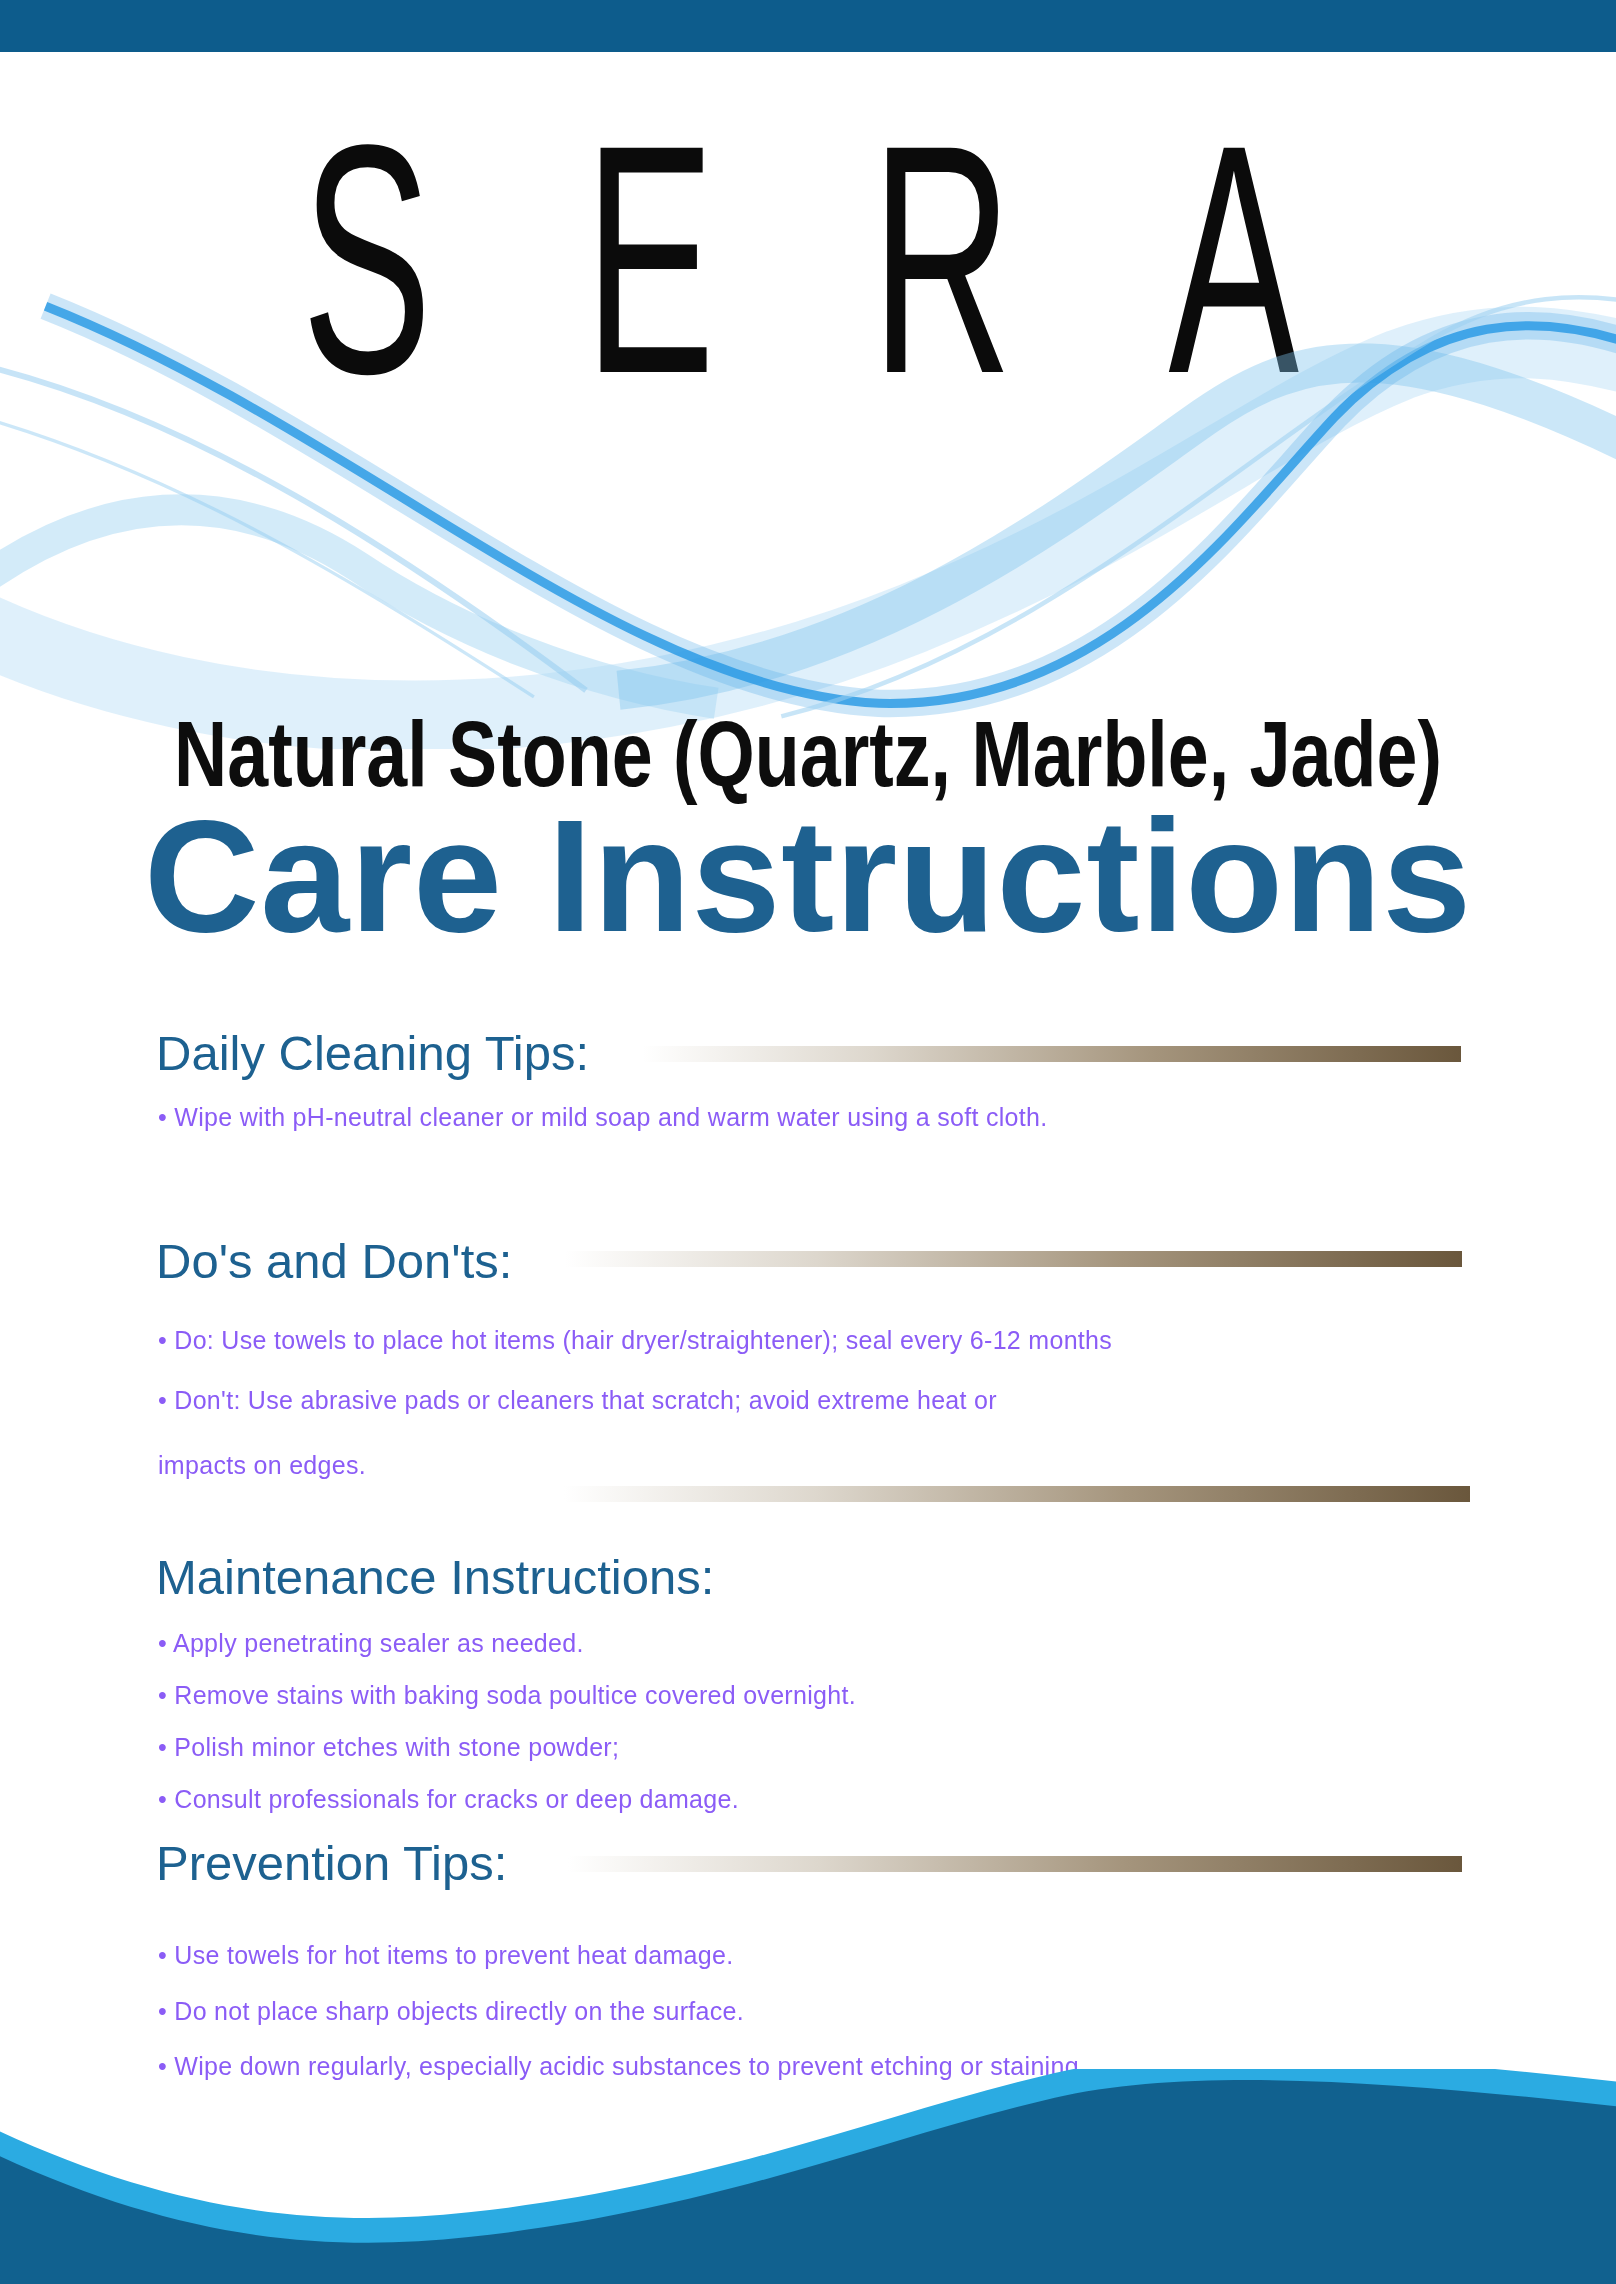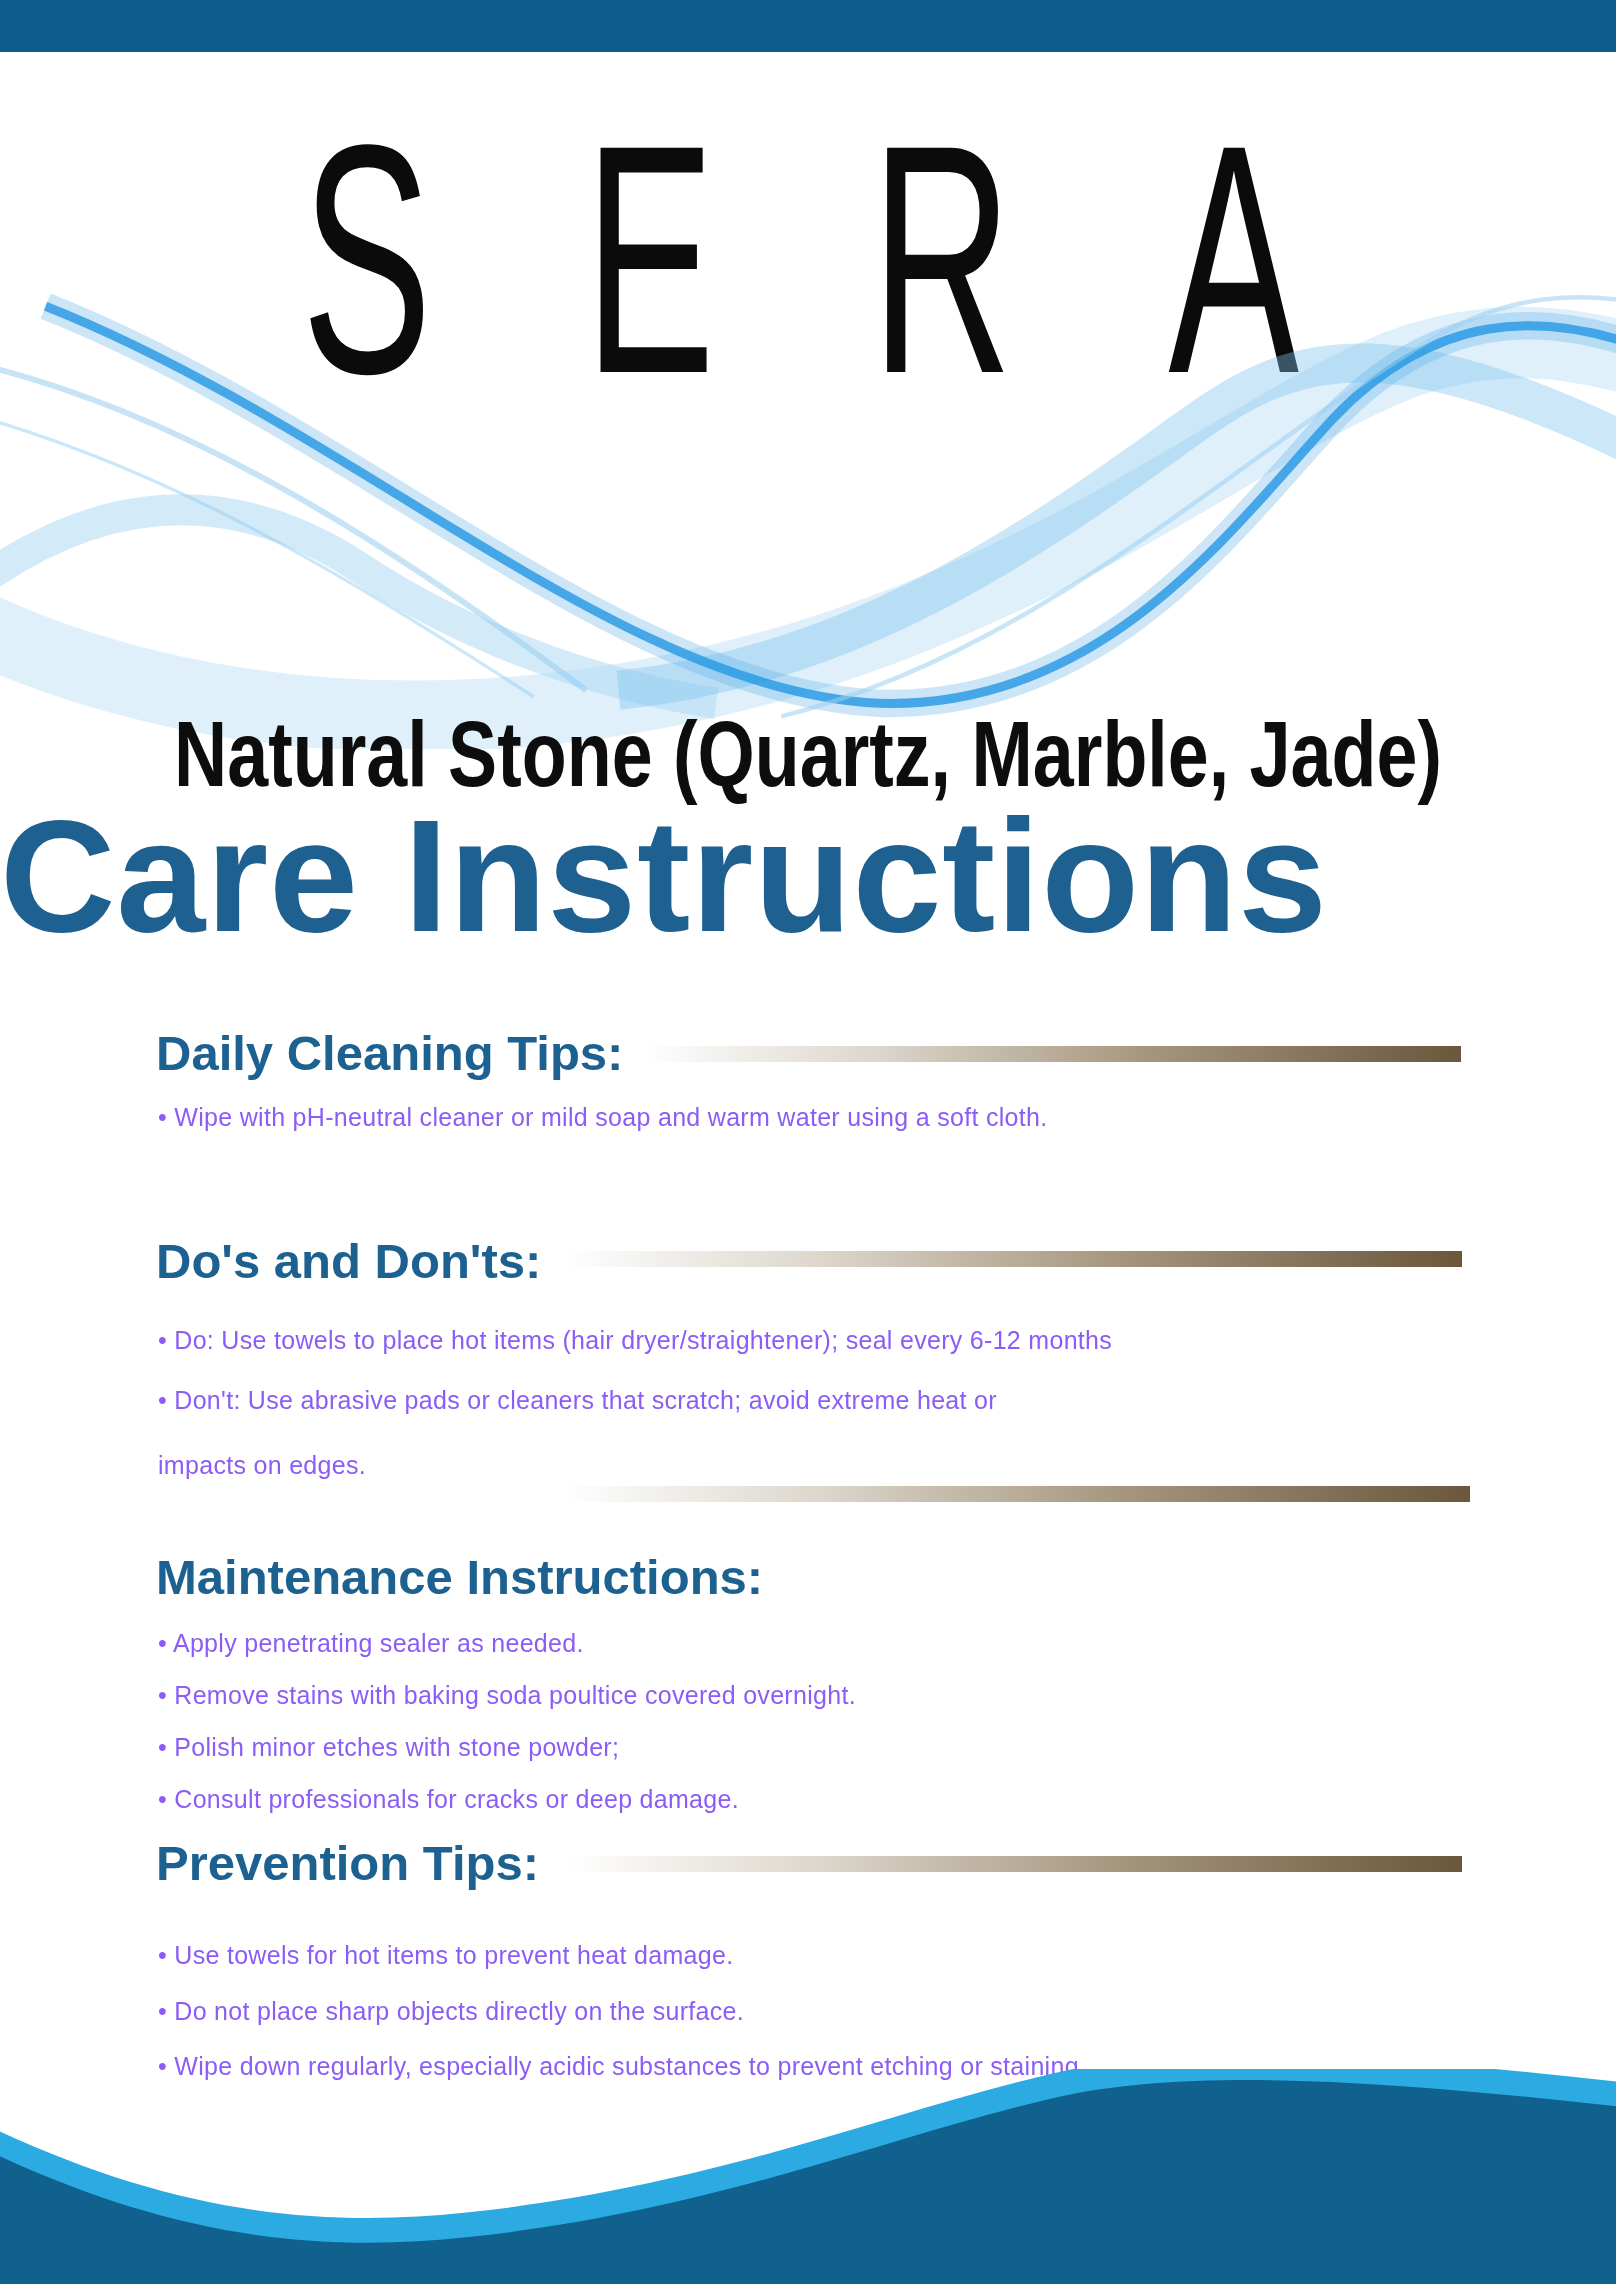--- a/index.html
+++ b/index.html
@@ -32,28 +32,28 @@
     font-size:66px;line-height:1.1;color:#2e91ac;letter-spacing:0.7px;
   }
   
   .subtitle{
     position:absolute;top:706px;left:0;width:100%;text-align:center;
     font-size:92px;line-height:1.05;font-weight:700;color:#0d0d0d;
     transform:scaleX(0.80);transform-origin:50% 50%;
     white-space:nowrap;
   }
   .title{
-    position:absolute;top:796px;left:0;width:100%;text-align:left;
+    position:absolute;top:796px;left:0;width:100%;text-align:center;
     font-size:160px;line-height:1.0;font-weight:700;color:#1e6190;
     letter-spacing:0.7px;white-space:nowrap;
   }
   
   .sec-heading{
     position:absolute;left:156px;
-    font-size:49px;line-height:1.2;font-weight:700;color:#1d6190;
+    font-size:49px;line-height:1.2;font-weight:400;color:#1d6190;
     white-space:nowrap;
   }
   .grad-bar{
     position:absolute;height:16.3px;
     background:linear-gradient(90deg,#ffffff 0%,#ddd7cd 28%,#a5957d 62%,#6a573c 100%);
   }
   
   .bullet{
     position:absolute;left:158px;
     font-size:25px;line-height:1.25;color:#8b5cf6;letter-spacing:0.3px;

